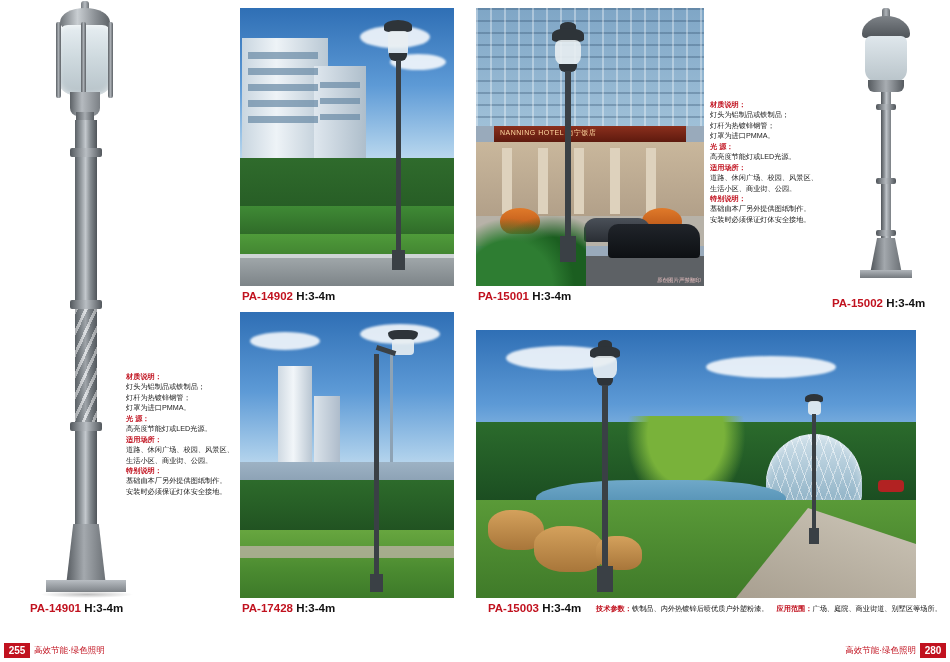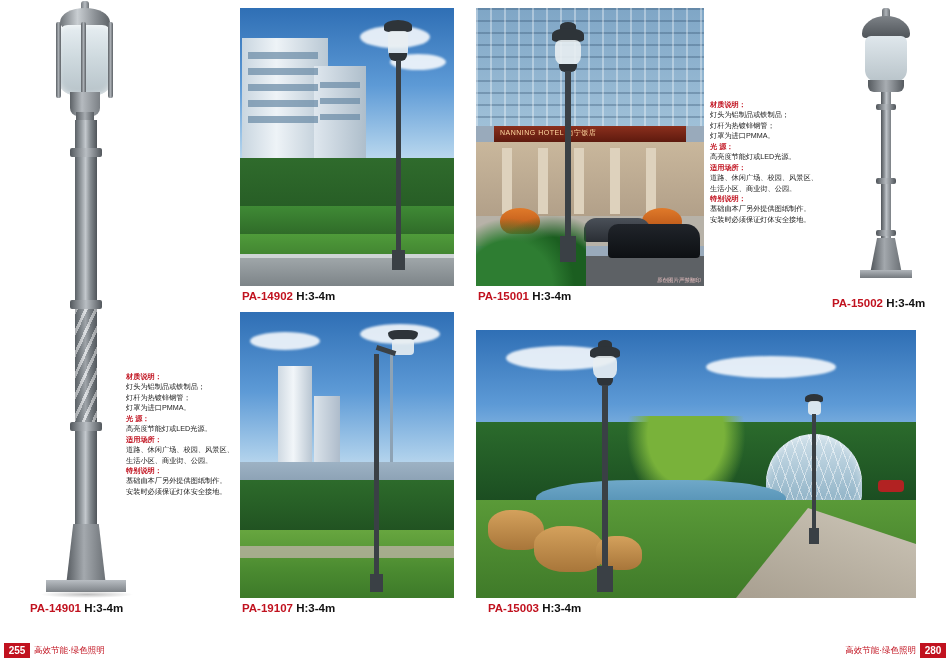--- a/index.html
+++ b/index.html
@@ -268,21 +268,21 @@
     <div class="path"></div>
     <div class="mini-lamp" style="left:132px;top:18px;width:46px;height:262px;">
       <div class="ml-head" style="left:16px;top:0;width:30px;height:10px;border-radius:40% 40% 8px 8px;"></div>
       <div class="ml-glass" style="left:20px;top:9px;width:22px;height:16px;"></div>
       <div class="ml-pole" style="left:4px;top:18px;width:20px;height:5px;transform:rotate(18deg);"></div>
       <div class="ml-pole" style="left:2px;top:24px;width:5px;height:226px;"></div>
       <div class="ml-pole" style="left:-2px;top:244px;width:13px;height:18px;"></div>
     </div>
   </div>
   <div class="cap" style="left:242px;top:602px;">
-    <span>PA-19107</span>
+    <span>PA-17428</span>
     <span class="h">H:3-4m</span>
   </div>
 
   <div class="cap" style="left:30px;top:602px;">
     <span>PA-14901</span>
     <span class="h">H:3-4m</span>
   </div>
 
   <div class="photo" id="ph-15001">
     <div class="hotel"></div>
@@ -377,20 +377,24 @@
       <div class="ml-glass" style="left:12px;top:7px;width:13px;height:14px;"></div>
       <div class="ml-pole" style="left:16px;top:20px;width:4px;height:118px;"></div>
       <div class="ml-pole" style="left:13px;top:134px;width:10px;height:16px;"></div>
     </div>
   </div>
   <div class="cap" style="left:488px;top:602px;">
     <span>PA-15003</span>
     <span class="h">H:3-4m</span>
   </div>
 
+  <div style="position:absolute;left:596px;top:604px;font-size:7.2px;white-space:nowrap;">
+    <span style="color:#c1121f;font-weight:bold;">技术参数：</span><span style="color:#111;">铁制品、内外热镀锌后喷优质户外塑粉漆。</span>
+    <span style="color:#c1121f;font-weight:bold;margin-left:6px;">应用范围：</span><span style="color:#111;">广场、庭院、商业街道、别墅区等场所。</span>
+  </div>
 
   <div class="pgnum" style="left:4px;">255</div>
   <div class="foottext" style="left:34px;">高效节能·绿色照明</div>
 
   <div class="pgnum" style="right:4px;">280</div>
   <div class="foottext" style="right:34px;">高效节能·绿色照明</div>
 
 </div>
 
 </body></html>

